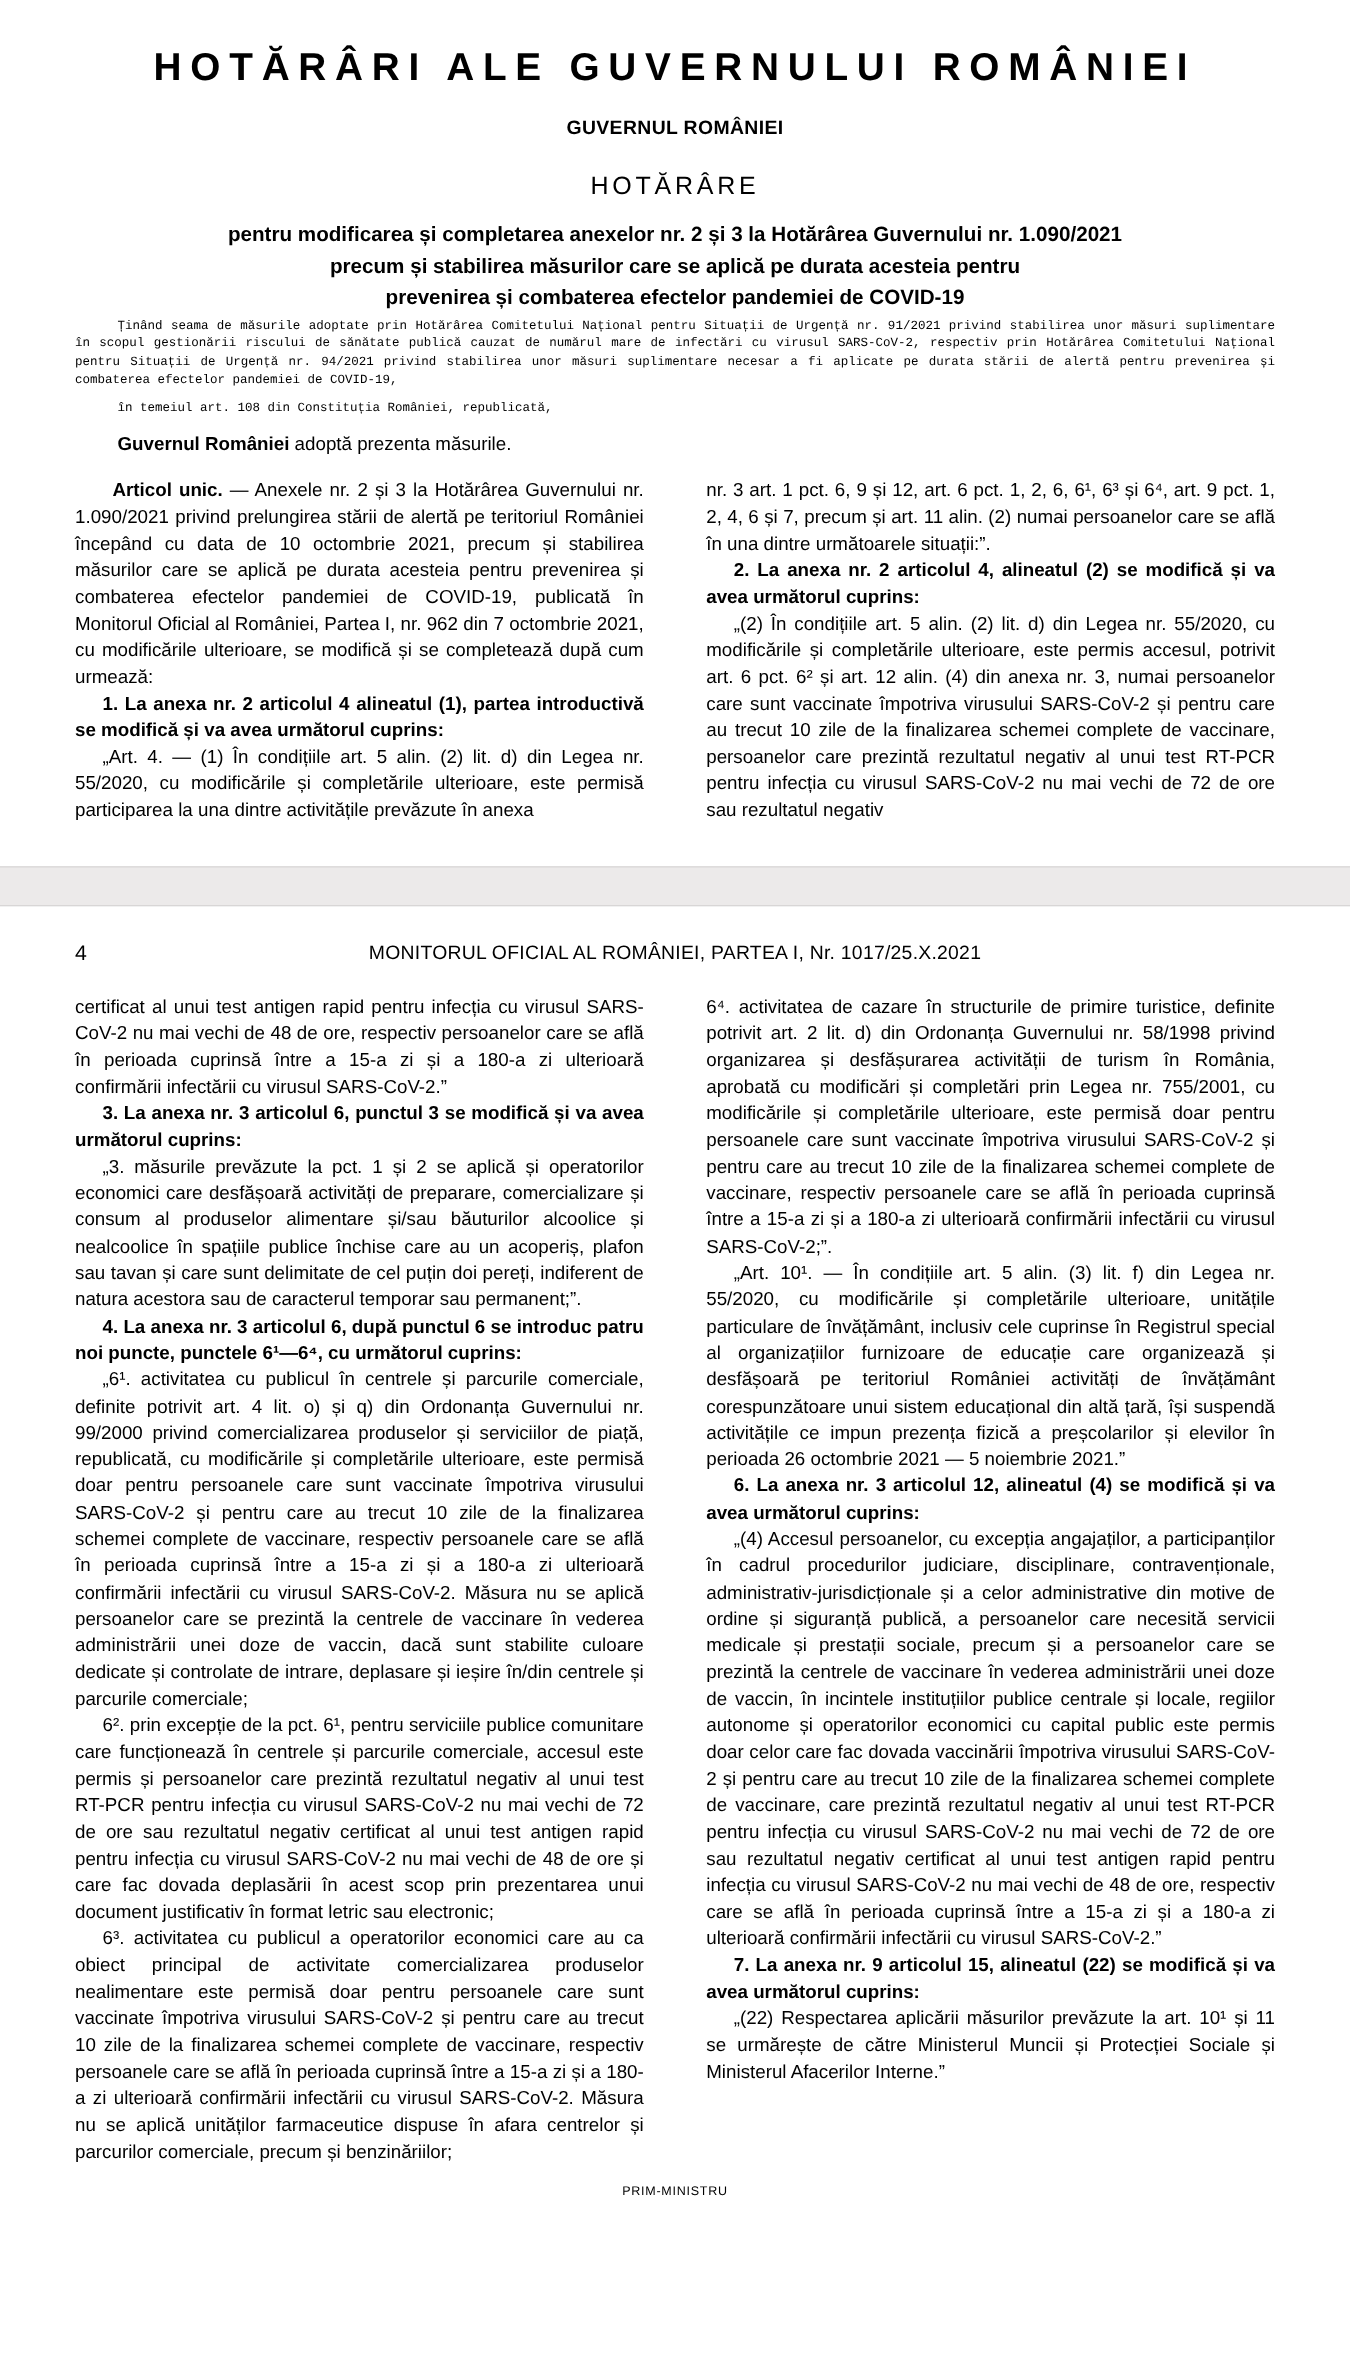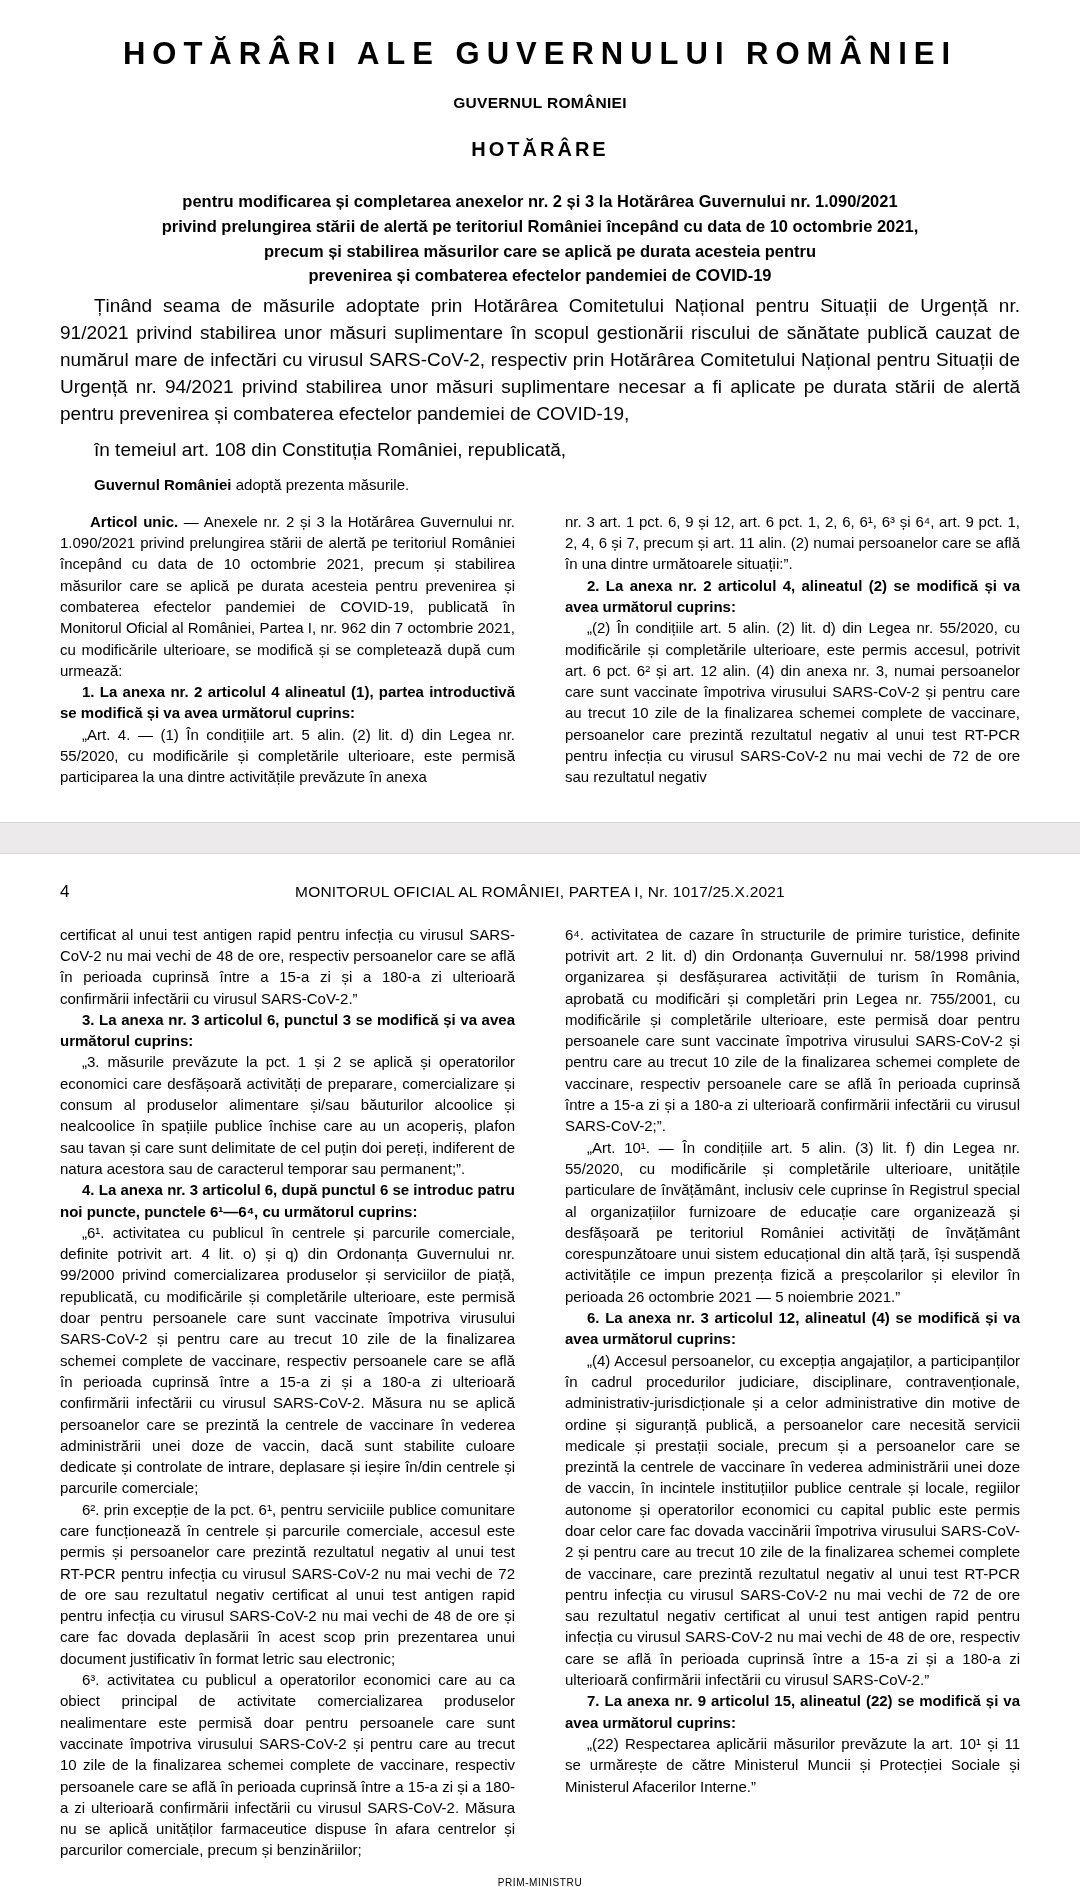--- a/index.html
+++ b/index.html
@@ -31,37 +31,38 @@
   .gov-line {
     text-align: center;
     font-size: 15.5px;
     font-weight: bold;
     letter-spacing: 0.3px;
     margin-bottom: 26px;
   }
   .doc-type {
     text-align: center;
     font-size: 20px;
-    font-weight: bold;
+    font-weight: normal;
     letter-spacing: 3px;
-    margin-bottom: 28px;
+    margin-bottom: 15px;
   }
   .doc-title {
     text-align: center;
     font-size: 16.5px;
     font-weight: bold;
     line-height: 1.5;
     margin: 0 auto 5px auto;
     max-width: 900px;
   }
   .preamble {
-    font-size: 19px;
+    font-size: 10px;
     line-height: 1.42;
     text-align: justify;
     margin: 0 0 5px 0;
+    font-family: Liberation Mono, monospace;
   }
   .preamble.indent {
     text-indent: 34px;
   }
   .preamble.spaced {
     margin-top: 9px;
   }
   .adopt {
     font-size: 15px;
     margin: 12px 0 18px 0;
@@ -134,21 +135,20 @@
 
 <div class="page">
   <div class="sheet-top">
 
     <div class="masthead">HOTĂRÂRI ALE GUVERNULUI ROMÂNIEI</div>
     <div class="gov-line">GUVERNUL ROMÂNIEI</div>
     <div class="doc-type">HOTĂRÂRE</div>
 
     <div class="doc-title">
       <div>pentru modificarea și completarea anexelor nr. 2 și 3 la Hotărârea Guvernului nr. 1.090/2021</div>
-      <div>privind prelungirea stării de alertă pe teritoriul României începând cu data de 10 octombrie 2021,</div>
       <div>precum și stabilirea măsurilor care se aplică pe durata acesteia pentru</div>
       <div>prevenirea și combaterea efectelor pandemiei de COVID-19</div>
     </div>
 
     <p class="preamble indent">Ținând seama de măsurile adoptate prin Hotărârea Comitetului Național pentru Situații de Urgență nr. 91/2021 privind stabilirea unor măsuri suplimentare în scopul gestionării riscului de sănătate publică cauzat de numărul mare de infectări cu virusul SARS-CoV-2, respectiv prin Hotărârea Comitetului Național pentru Situații de Urgență nr. 94/2021 privind stabilirea unor măsuri suplimentare necesar a fi aplicate pe durata stării de alertă pentru prevenirea și combaterea efectelor pandemiei de COVID-19,</p>
     <p class="preamble indent spaced">în temeiul art. 108 din Constituția României, republicată,</p>
 
     <p class="adopt"><b>Guvernul României</b><span> adoptă prezenta măsurile.</span></p>
 
     <div class="cols">

